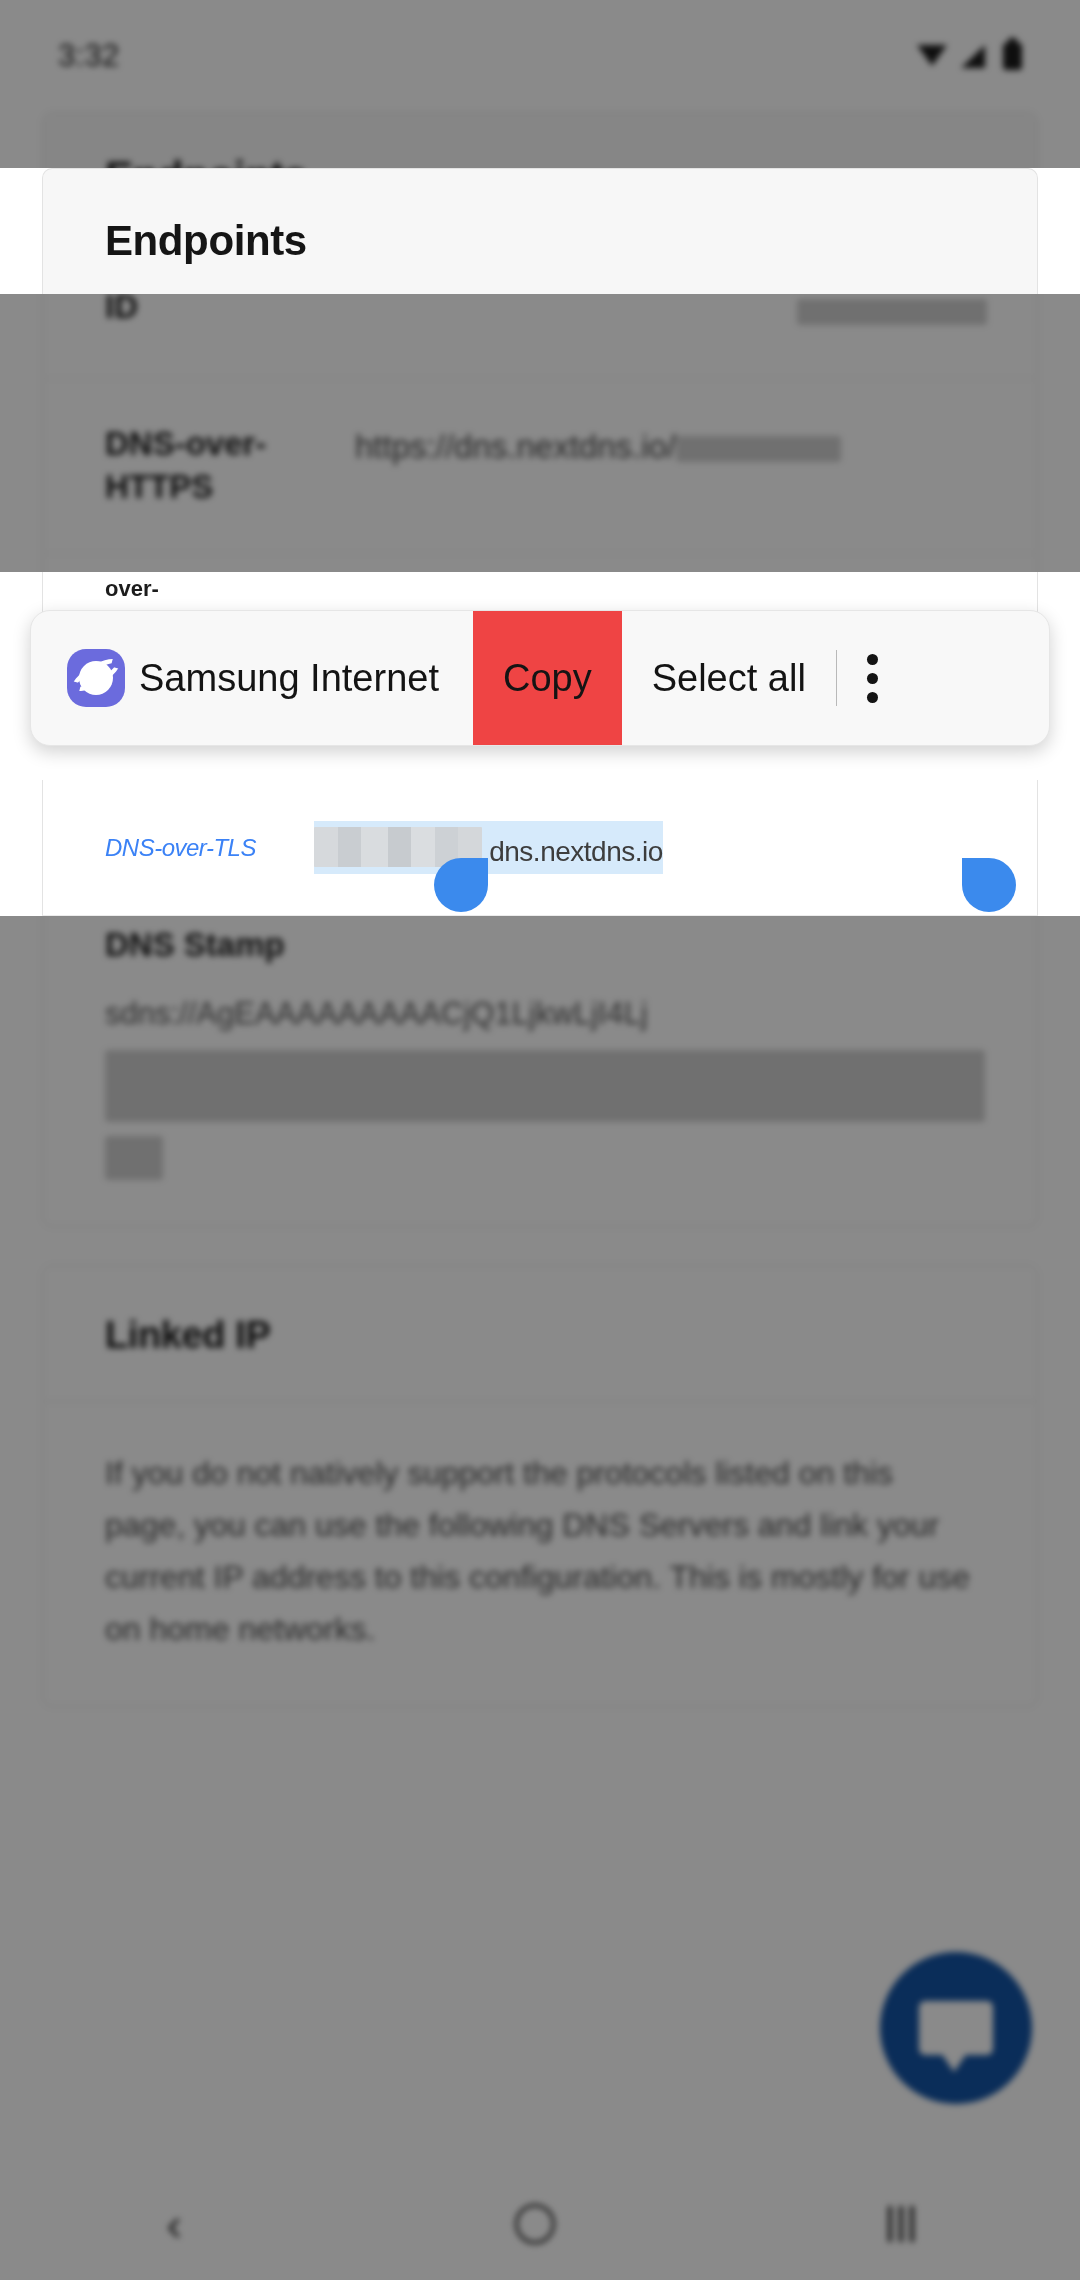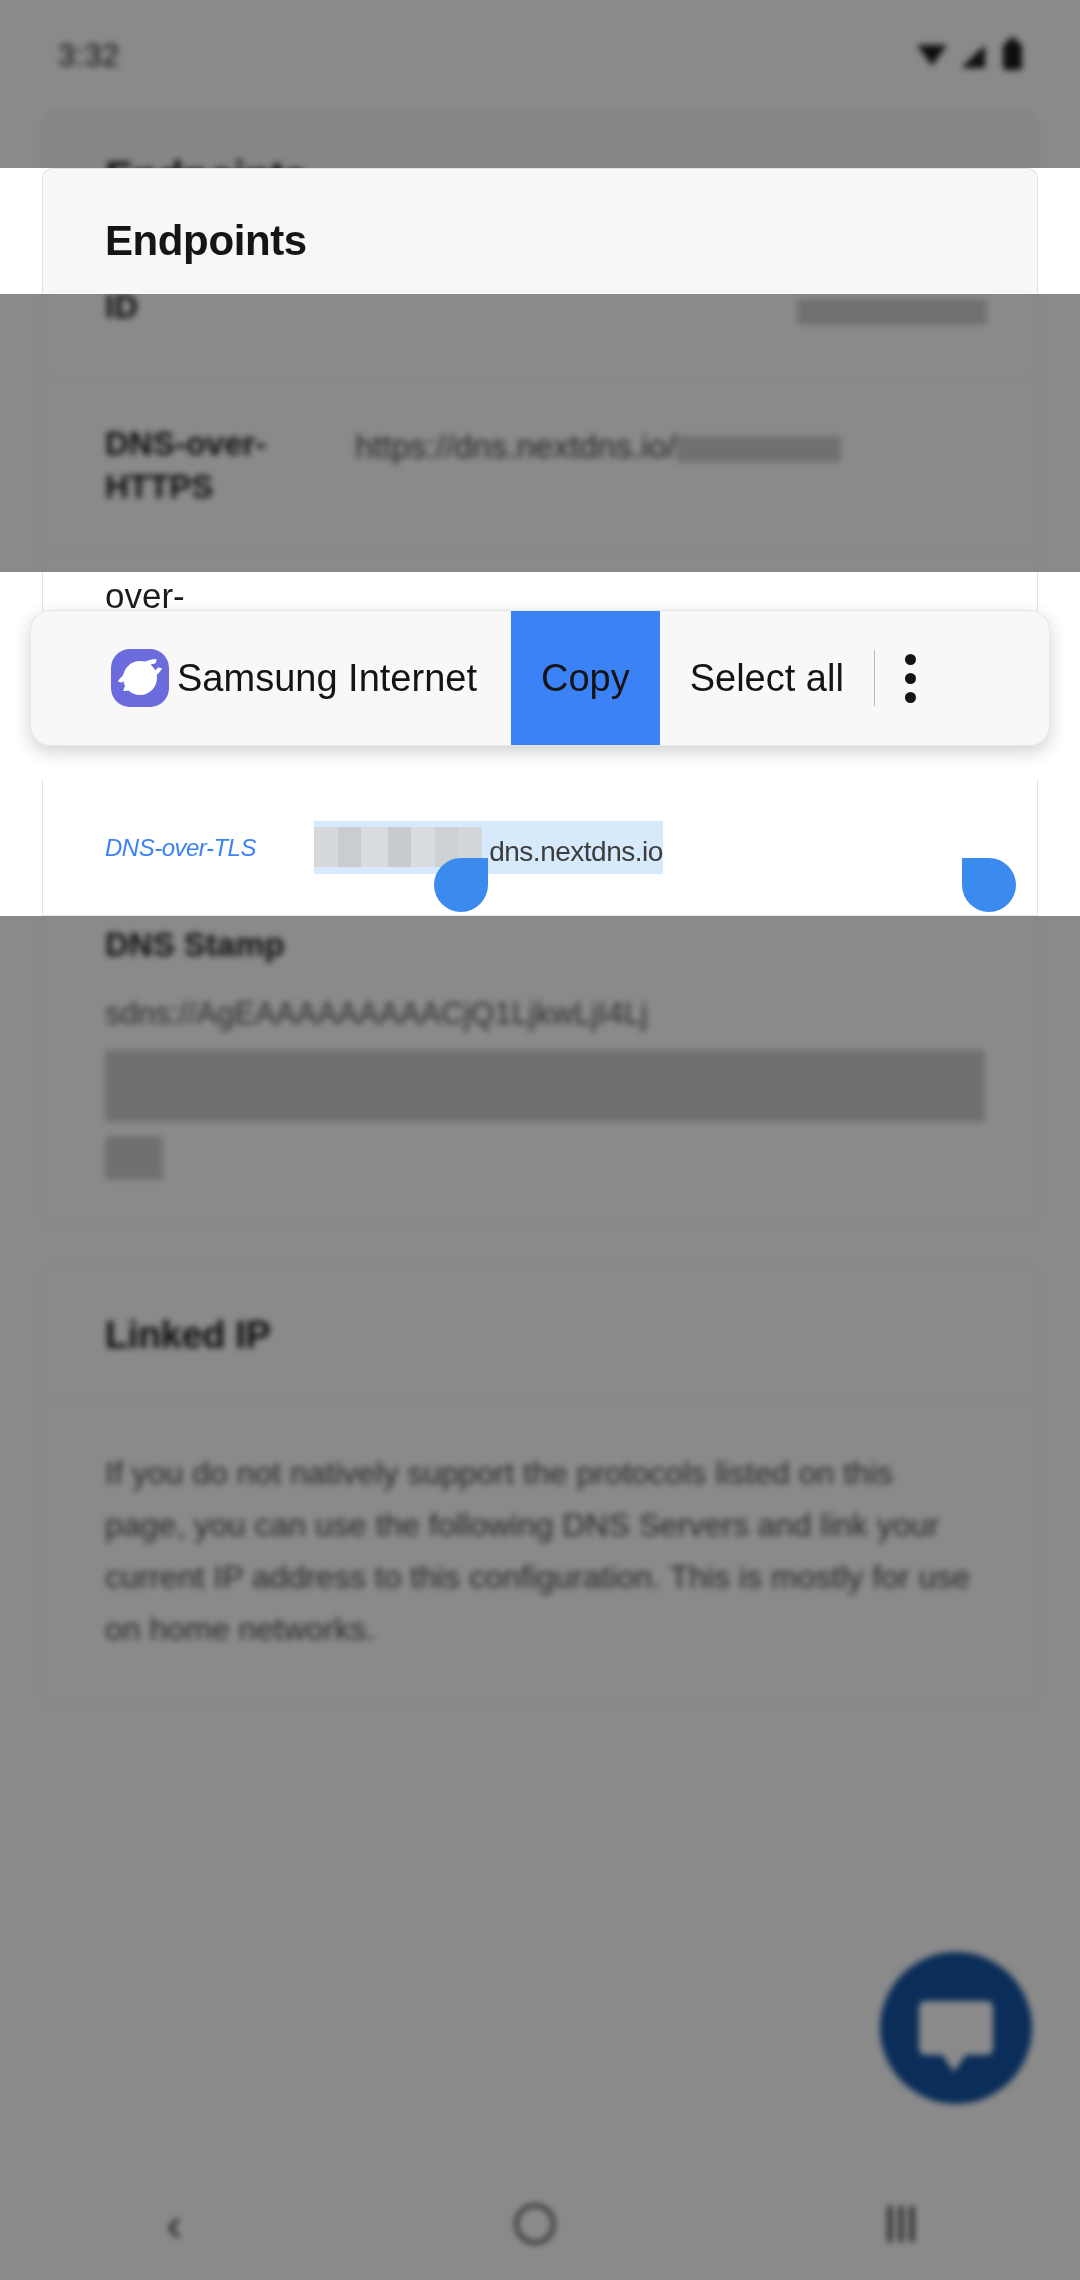--- a/index.html
+++ b/index.html
@@ -153,21 +153,21 @@
     font-size:42px; font-weight:700; color:#151515;
     padding:48px 0 46px 62px; letter-spacing:-.4px;
   }
 
   .sharp-over{
     position:absolute; left:42px; top:0; width:996px;
     border-left:1px solid #e3e3e3; border-right:1px solid #e3e3e3;
     background:#ffffff; height:78px;
   }
   .sharp-over .t{
-    font-size:35px; font-weight:400; color:#1c1c1c;
+    font-size:22px; font-weight:700; color:#1c1c1c;
     padding:4px 0 0 62px;
   }
 
   
   .sharp-row{
     position:absolute; left:42px; top:208px; width:996px;
     border-left:1px solid #e3e3e3; border-right:1px solid #e3e3e3;
     border-bottom:1px solid #ececec;
     background:#ffffff;
     height:136px;
@@ -207,22 +207,22 @@
     border-radius:20px;
     display:flex; align-items:stretch;
     box-shadow:0 6px 18px rgba(0,0,0,.18);
     overflow:hidden;
     z-index:9;
   }
   .st-item{
     display:flex; align-items:center; justify-content:center;
     padding:0 30px; font-size:38px; color:#141414; white-space:nowrap;
   }
-  .st-app{ gap:8px; padding-left:36px; padding-right:34px;margin-left:44px; }
-  .st-item.pressed{ background:#3b82f6; }
+  .st-app{ gap:14px; padding-left:36px; padding-right:34px; }
+  .st-item.pressed{ background:#ef4444; }
   .st-divider{
     width:1px; background:#b9b9b9;
     margin:40px 0; align-self:center; height:56px;
   }
   .st-more{ padding:0 34px 0 30px; display:flex; align-items:center; }
   .dots{ display:flex; flex-direction:column; gap:8px; }
   .dots i{ display:block; width:11px; height:11px; border-radius:50%; background:#141414; }
 
   .samsung-ic{
     width:58px; height:58px; border-radius:19px;

